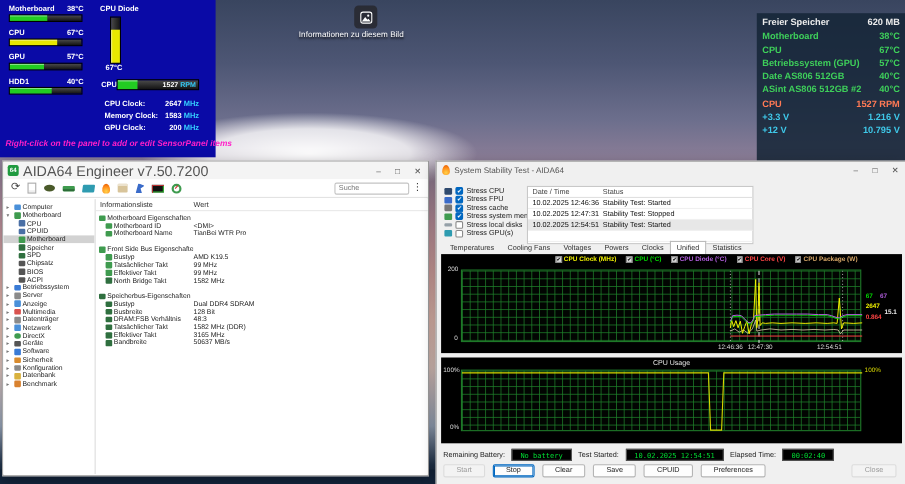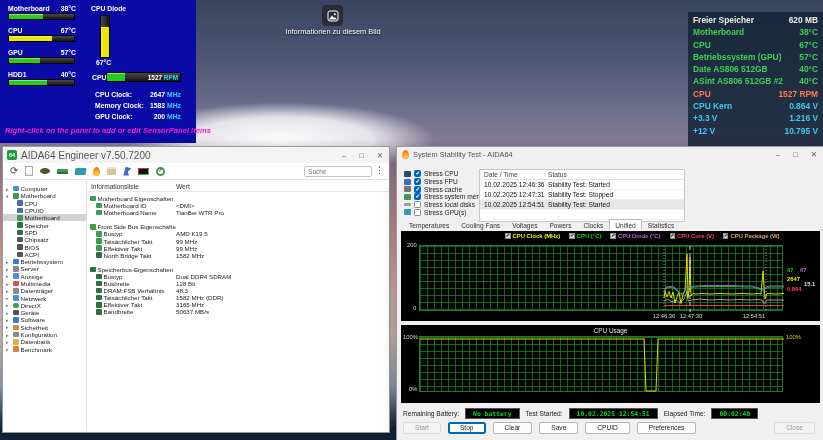--- a/index.html
+++ b/index.html
@@ -23,32 +23,32 @@
   .sp-diode-val{position:absolute;left:96px;top:59px;font-size:6.8px}
   .sp-fan-label{position:absolute;left:92px;top:74px;font-size:6.8px}
   .fanbar{position:absolute;left:106px;top:72px;width:75px;height:10px;background:linear-gradient(180deg,#4a4a4a,#141414);border:1px solid #000}
   .fanfill{position:absolute;left:0;top:0;height:100%;background:#22cc22;box-shadow:inset 0 1px 0 rgba(255,255,255,.45)}
   .fantext{position:absolute;right:2px;top:1px;font-size:6.4px}
   .unit{color:#35d0ff}
   .clkrow{position:absolute;left:95px;width:86px;display:flex;justify-content:space-between;font-size:6.8px}
   .sp-hint{position:absolute;left:5px;top:126px;width:188px;font-size:7.6px;font-style:italic;color:#ff1fc8;white-space:nowrap}
   
   .spoticon{position:absolute;left:322px;top:5px;width:21px;height:21px;background:rgba(38,38,44,.82);border-radius:4px;display:flex;align-items:center;justify-content:center}
-  .spotlabel{position:absolute;left:285px;top:28px;width:96px;text-align:center;font-size:7.4px;color:#fff;line-height:8.6px;text-shadow:0 1px 2px rgba(0,0,0,.9)}
+  .spotlabel{position:absolute;left:271px;top:28px;width:96px;text-align:right;font-size:7.4px;color:#fff;line-height:8.6px;text-shadow:0 1px 2px rgba(0,0,0,.9)}
   
   .osd{position:absolute;left:688px;top:12px;width:135px;height:139px;background:rgba(20,36,54,.85);padding:2px 5px}
   .orow{display:flex;justify-content:space-between;font-size:8.4px;font-weight:bold;line-height:12.3px;white-space:nowrap}
   
   .winbtns{display:flex;gap:13px;align-items:center;color:#555;font-size:7.5px;margin-left:auto;padding-right:6px}
   .winbtns span{cursor:default}
   
   .aw{position:absolute;left:2px;top:146px;width:388px;height:287px;background:#fff;border:1px solid #9a9a9a;box-shadow:0 4px 12px rgba(0,0,0,.35)}
   .aw-title{height:16px;background:#f4f4f4;display:flex;align-items:center;gap:4px;padding-left:4px}
   .aw-logo{width:10px;height:10px;background:#1f9a3f;color:#fff;font-size:5.5px;font-weight:bold;display:flex;align-items:center;justify-content:center;border-radius:2px}
-  .aw-title-text{font-size:10px;color:#555}
+  .aw-title-text{font-size:13px;color:#555}
   .aw-toolbar{height:17px;border-bottom:1px solid #e3e3e3;display:flex;align-items:center;gap:7px;padding:0 7px;position:relative;background:#fff}
   .tbi{flex:none;display:inline-block}
   .tb-refresh{font-size:10px;color:#444;line-height:10px}
   .tb-report{width:8px;height:10px;background:#fff;border:1px solid #aaa;box-shadow:inset 0 -2px 0 #eee}
   .tb-summary{width:10px;height:6px;background:#4a5a2a;border-radius:50%}
   .tb-ram{width:11px;height:5px;background:#3f9b4f;border-radius:1px;box-shadow:inset 0 -2px 0 rgba(0,0,0,.3)}
   .tb-gpu{width:11px;height:7px;background:#2e9bb0;border-radius:1px;transform:skewX(-8deg)}
   .flame{width:7px;height:9px;background:radial-gradient(circle at 50% 78%,#ffd24a 0%,#ff8c1a 55%,#e05500 100%);border-radius:50% 50% 45% 45%/65% 65% 35% 35%}
   .tb-dev{width:9px;height:8px;background:#d8c49a;border-radius:1px;box-shadow:inset 0 2px 0 rgba(255,255,255,.5)}
   .tb-bench{width:8px;height:9px;background:#3a6bc9;clip-path:polygon(0 100%,30% 0,100% 25%,55% 55%,70% 100%)}
@@ -103,21 +103,21 @@
   .plotgrid{position:absolute;background:#020502;background-image:linear-gradient(to right,rgba(30,130,42,.75) 1px,transparent 1px),linear-gradient(to bottom,rgba(30,130,42,.75) 1px,transparent 1px);background-size:7px 7px;border:1px solid #1e7828}
   .plot1{left:18px;top:14px;width:364px;height:66px}
   .plot2{left:18px;top:11px;width:364px;height:56px}
   .gsvg{position:absolute;left:0;top:0}
   .ylab,.xlab,.ulab{position:absolute;color:#ddd;font-size:5.8px}
   .xlab{width:34px;text-align:center;top:82px}
   .endv{position:absolute;font-size:5.8px;font-weight:bold}
   .upanel{position:absolute;left:4px;top:178px;width:419px;height:78px;background:#000}
   .utitle{position:absolute;left:0;right:0;top:2px;text-align:center;color:#e8e8e8;font-size:6.4px}
   .foot{position:absolute;left:6px;top:261px;display:flex;align-items:center;gap:6px;font-size:6.6px;color:#222;white-space:nowrap}
-  .lcd{background:#000;color:#00dd33;font-size:6.4px;font-weight:bold;font-family:"DejaVu Sans Mono",monospace;border:1px solid #555;height:11px;line-height:9px;padding:1px 7px;min-width:44px;text-align:center}
+  .lcd{background:#000;color:#00dd33;font-size:6.4px;font-weight:normal;font-family:"DejaVu Sans Mono",monospace;border:1px solid #555;height:11px;line-height:9px;padding:1px 7px;min-width:44px;text-align:center}
   .btns{position:absolute;left:6px;top:275px;right:8px;display:flex;gap:7px;align-items:center;font-size:6.6px}
   .btn{background:#fdfdfd;border:1px solid #b5b5b5;border-radius:2px;height:12px;line-height:10px;padding:0 11px;color:#222}
   .btn.dis{color:#9a9a9a;background:#f3f3f3;border-color:#dcdcdc}
   .btn.foc{border-color:#0067c0;box-shadow:inset 0 0 0 1px #0067c0}
   .btn.last{margin-left:auto}
 </style>
 </head>
 <body>
 
 <div id="screen">
@@ -210,24 +210,20 @@
         <span>Date AS806 512GB</span>
         <span>40°C</span>
       </div>
     <div class="orow" style="color: rgb(62, 207, 90);">
         <span>ASint AS806 512GB #2</span>
         <span>40°C</span>
       </div>
     <div class="orow" style="color: rgb(255, 122, 85);">
         <span>CPU</span>
         <span>1527 RPM</span>
-      </div>
-    <div class="orow" style="color: rgb(63, 201, 234);">
-        <span>CPU Kern</span>
-        <span>0.864 V</span>
       </div>
     <div class="orow" style="color: rgb(63, 201, 234);">
         <span>+3.3 V</span>
         <span>1.216 V</span>
       </div>
     <div class="orow" style="color: rgb(63, 201, 234);">
         <span>+12 V</span>
         <span>10.795 V</span>
       </div>
   </div>

